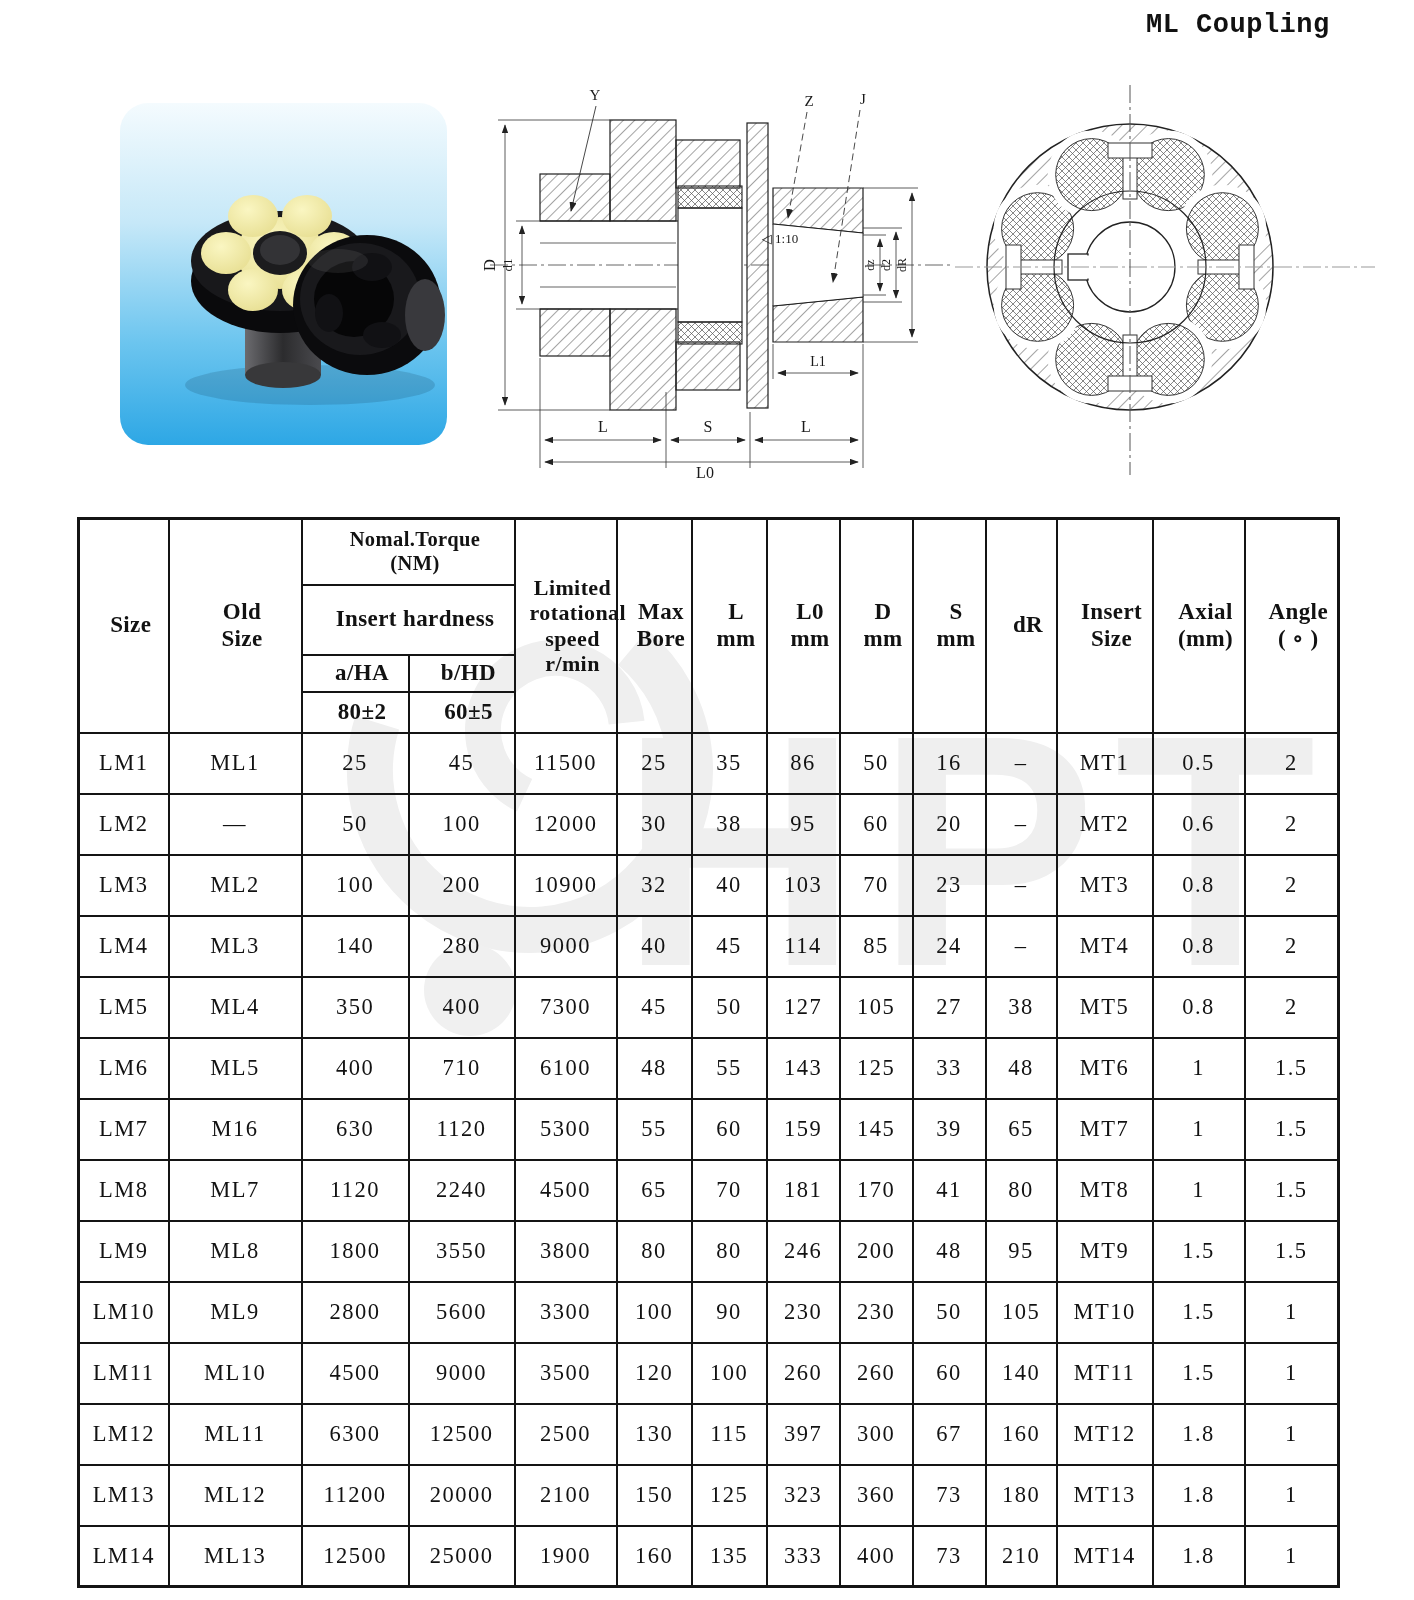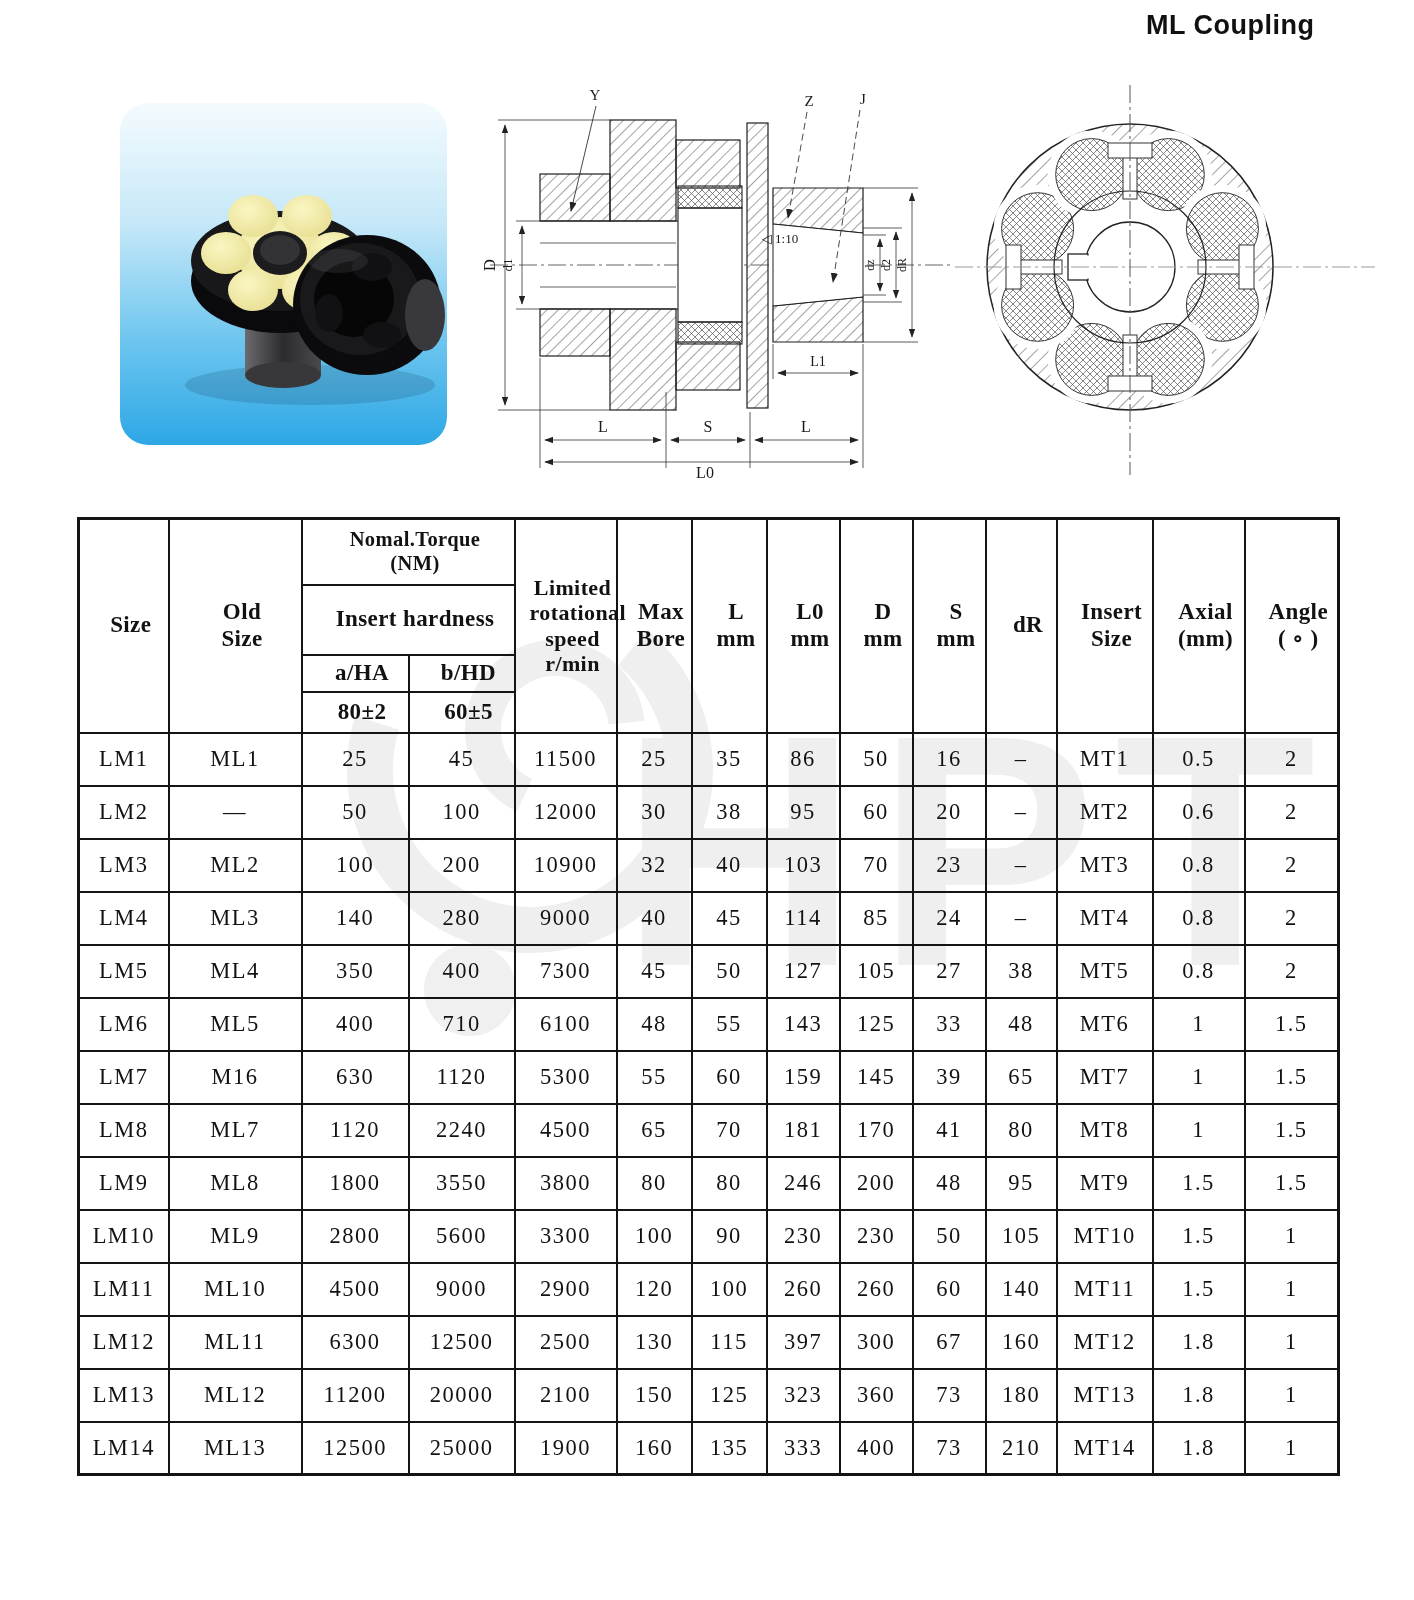--- a/index.html
+++ b/index.html
@@ -3,42 +3,42 @@
 <meta charset="utf-8">
 <style>
   html,body{margin:0;padding:0;}
   body{
     width:1414px;height:1600px;position:relative;overflow:hidden;
     background:#ffffff;color:#141414;
     font-family:"Liberation Serif","DejaVu Serif",serif;
   }
   .page-title{
     position:absolute;top:10px;left:1146px;z-index:2;
-    font-family:Liberation Sans, sans-serif;
+    font-family:Liberation Mono, monospace;
     font-weight:bold;font-size:27px;letter-spacing:.5px;color:#111;
   }
   .watermark{position:absolute;left:0;top:0;z-index:0;}
   .photo{position:absolute;left:120px;top:103px;z-index:1;}
   .section-view{position:absolute;left:450px;top:78px;z-index:1;}
   .front-view{position:absolute;left:950px;top:80px;z-index:1;}
 
   table.spec{
     position:absolute;left:77px;top:517px;z-index:1;
     width:1260px;border-collapse:collapse;table-layout:fixed;
     text-align:center;color:#121212;border:3px solid #141414;
   }
   .spec th,.spec td{border:2px solid #141414;padding:0;vertical-align:middle;}
   .spec th{font-weight:bold;white-space:pre-line;line-height:1.16;font-size:23px;letter-spacing:.4px;padding-left:14px;}
   .spec th.small{font-size:22px;}
   .spec th.torque{font-size:20.5px;}
   .spec tr.hr1{height:66px;}
   .spec tr.hr2{height:70px;}
   .spec tr.hr3{height:37px;}
   .spec tr.hr4{height:41px;}
-  .spec tbody tr{height:53px;margin-left:11px;}
+  .spec tbody tr{height:61px;margin-left:11px;}
   .spec tbody td{font-size:22.5px;letter-spacing:1.5px;}
 </style>
 </head>
 <body>
 
 <svg class="watermark" width="1414" height="1600" viewBox="0 0 1414 1600">
   <g>
     <circle cx="530" cy="770" r="160" fill="none" stroke="#efefef" stroke-width="46" stroke-dasharray="690 320" transform="rotate(-50 530 770)"></circle>
     <circle cx="555" cy="730" r="72" fill="none" stroke="#efefef" stroke-width="36" stroke-dasharray="300 155" transform="rotate(115 555 730)"></circle>
     <circle cx="470" cy="990" r="46" fill="#f0f0f0"></circle>
@@ -473,21 +473,21 @@
         <td>105</td>
         <td>MT10</td>
         <td>1.5</td>
         <td>1</td>
       </tr>
       <tr>
         <td>LM11</td>
         <td>ML10</td>
         <td>4500</td>
         <td>9000</td>
-        <td>2900</td>
+        <td>3500</td>
         <td>120</td>
         <td>100</td>
         <td>260</td>
         <td>260</td>
         <td>60</td>
         <td>140</td>
         <td>MT11</td>
         <td>1.5</td>
         <td>1</td>
       </tr>

